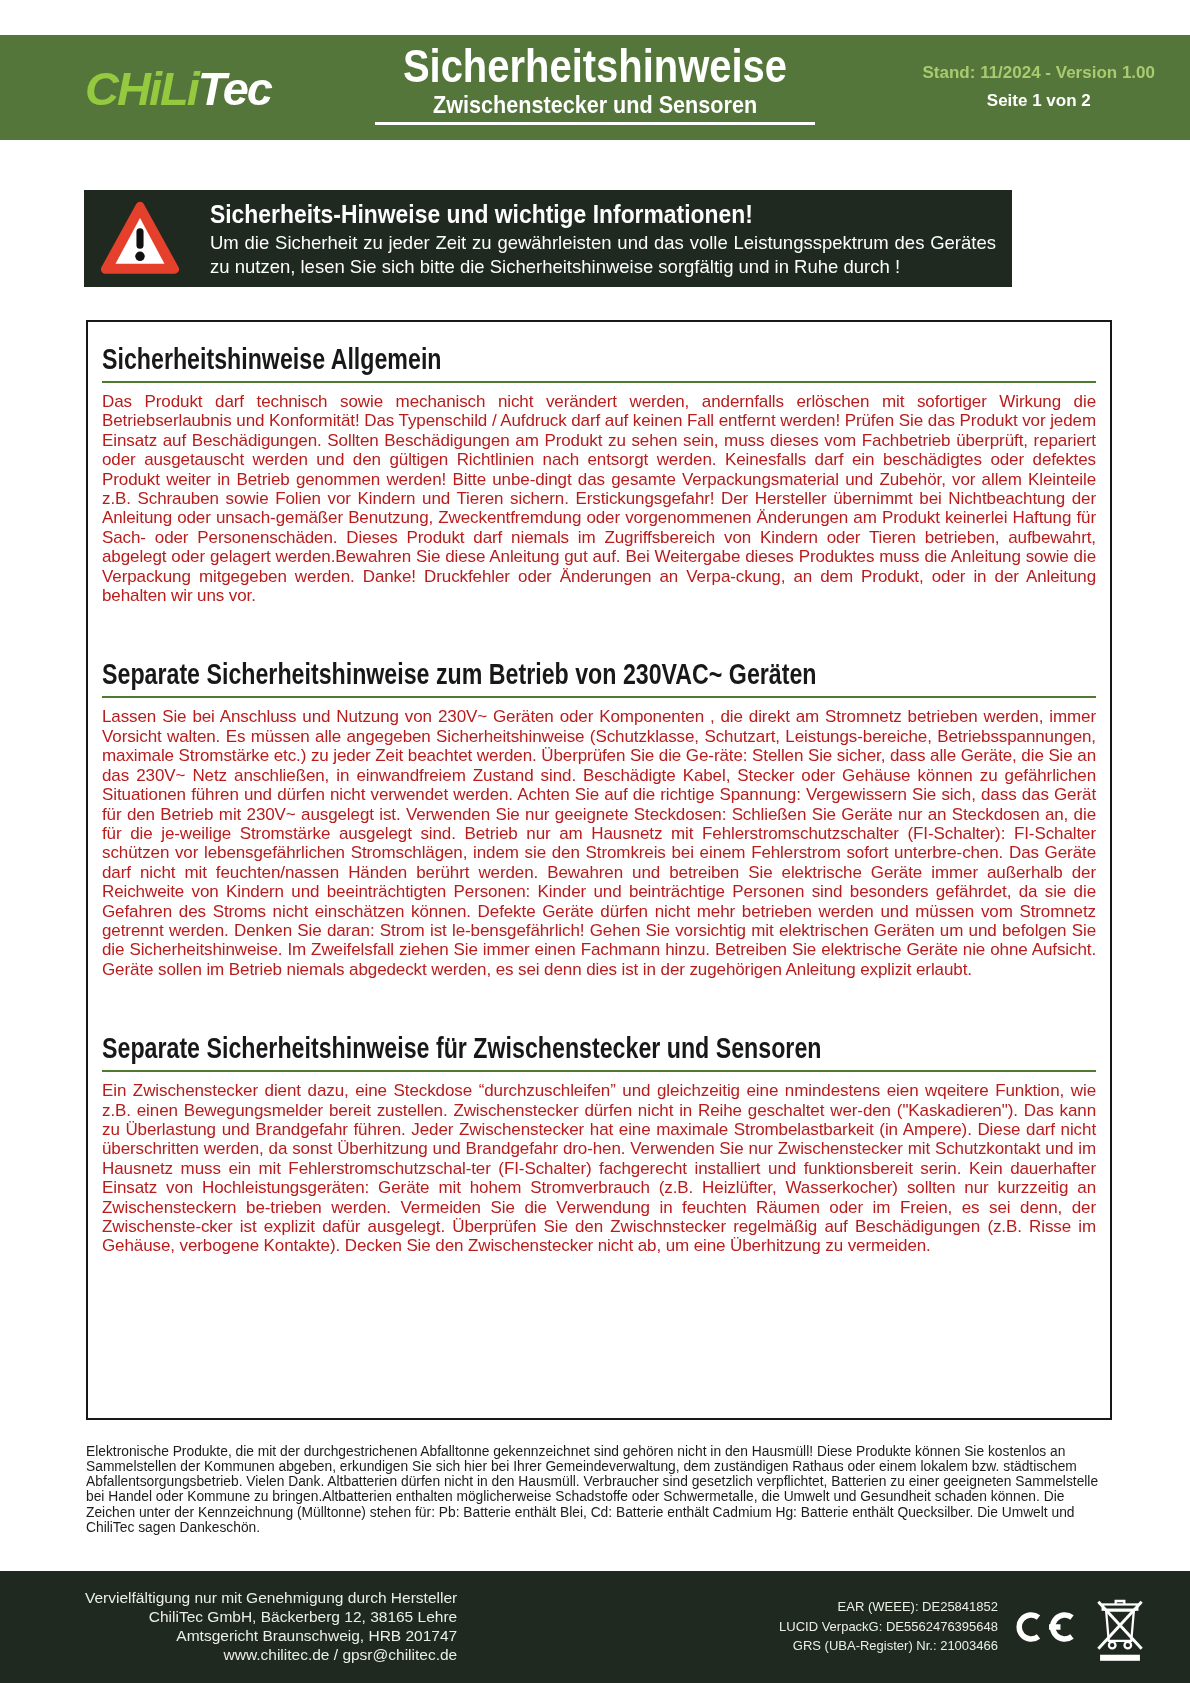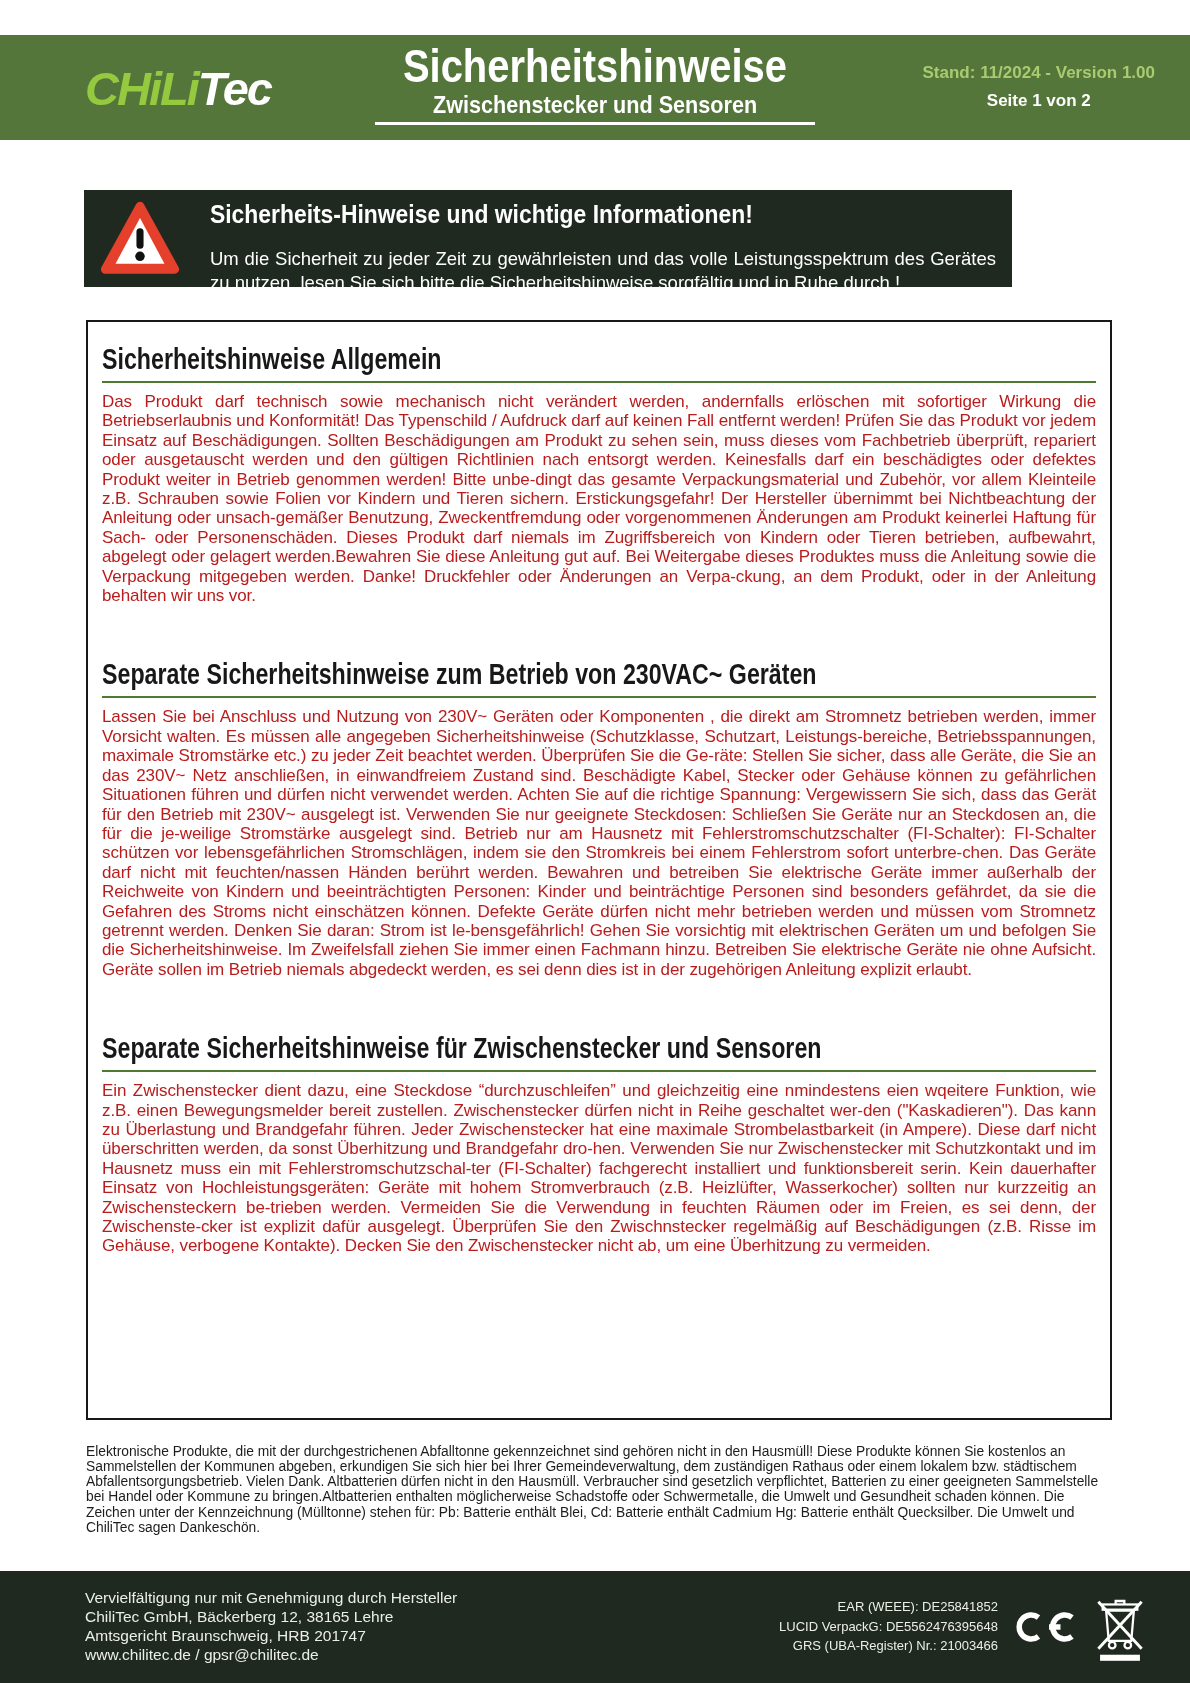--- a/index.html
+++ b/index.html
@@ -22,39 +22,39 @@
   .version-wrap{position:absolute;right:35px;top:24px;text-align:center;font-weight:bold;font-size:17px;line-height:28px;}
   .version-line{color:#A9CB70;}
   .page-line{color:#ffffff;}
 
   
   .banner{position:absolute;left:84px;top:190px;width:928px;height:97px;background:#1F291F;}
   .warn-icon{position:absolute;left:16px;top:9px;}
   .banner-text{position:absolute;left:126px;top:9px;right:16px;color:#ffffff;}
   .banner-heading{display:inline-block;font-size:26px;font-weight:bold;line-height:30px;margin:0;
                   transform:scaleX(.88);transform-origin:left;white-space:nowrap;}
-  .banner-body{font-size:18.5px;line-height:24px;text-align:justify;margin:18px 0 0;}
+  .banner-body{font-size:18.5px;line-height:24px;text-align:justify;margin:2px 0 0;}
 
   
   .main-box{position:absolute;left:86px;top:320px;width:1026px;height:1100px;
             border:2px solid #181818;box-sizing:border-box;padding:14px 14px 18px;overflow:hidden;background:#fff;}
   .section{margin-top:52px;}
   .section:first-child{margin-top:6px;}
   .sec-heading{display:inline-block;font-size:29px;font-weight:bold;line-height:34px;margin:0;
                transform:scaleX(.8);transform-origin:left;white-space:nowrap;color:#181818;}
   .sec-rule{height:2px;background:#4C7A2F;margin:5px 0 9px;}
   .sec-body{font-size:17px;line-height:19.4px;text-align:justify;margin:0;letter-spacing:-0.1px;color:#b91c1c;}
 
   
   .disposal{position:absolute;left:86px;top:1430px;width:1026px;
             font-size:13.8px;line-height:15.2px;color:#1c1c1c;}
 
   
   .footer{position:absolute;left:0;top:1571px;width:1190px;height:112px;background:#1F291F;color:#ECEFE6;}
-  .f-left{position:absolute;left:85px;top:17px;font-size:15.5px;line-height:19px;}
+  .f-left{position:absolute;left:85px;top:17px;font-size:15.5px;line-height:19px;text-align:right;}
   .f-right{position:absolute;right:192px;top:26px;text-align:right;font-size:13px;line-height:19.5px;}
   .ce-icon{position:absolute;right:112px;top:32px;}
   .weee-icon{position:absolute;right:44px;top:20px;}
 </style>
 </head>
 <body>
 
 <div class="header-bar">
   <div class="logo">
     <span class="lg1">CHiLi</span><span class="lg2">Tec</span>

